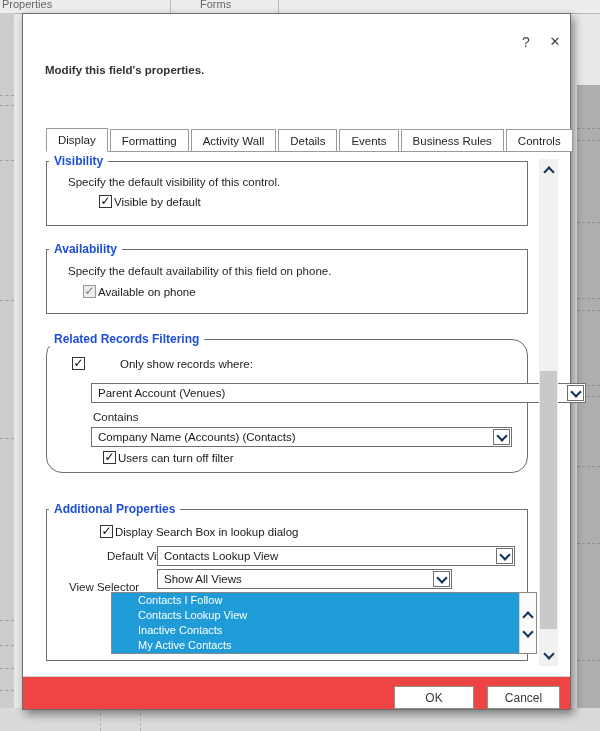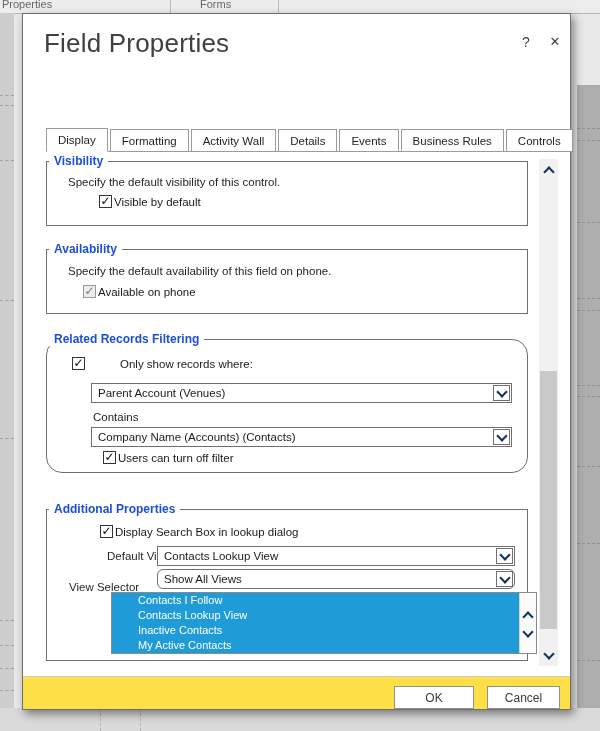--- a/index.html
+++ b/index.html
@@ -78,21 +78,21 @@
 
   
   .scrollbar{position:absolute;left:516px;top:145px;width:19px;height:507px;background:#f1f1f1;}
   .sb-arrow{position:absolute;left:0;width:19px;height:18px;display:flex;align-items:center;justify-content:center;cursor:pointer;}
   .sb-up{top:2px;}
   .sb-down{bottom:2px;}
   .sb-thumb{position:absolute;left:1px;top:212px;width:17px;height:258px;background:#c9c9c9;cursor:pointer;}
 
   
   .footer{position:absolute;left:0;top:662px;width:100%;height:33px;box-sizing:border-box;
-    background:#fde047;border-top:1px solid #cfcfcf;display:flex;justify-content:flex-end;
+    background:#ef4444;border-top:1px solid #cfcfcf;display:flex;justify-content:flex-end;
     align-items:flex-start;gap:13px;padding:9px 10px 0 0;}
   .btn{box-sizing:border-box;height:23px;min-width:80px;background:#fff;border:1px solid #919191;
     font-size:12px;color:#3a3a3a;font-family:inherit;display:flex;align-items:center;justify-content:center;cursor:pointer;}
   .btn-cancel{min-width:73px;}
 </style>
 </head>
 <body>
 
 <div class="bg-topbar">
   <span class="bg-tab bg-tab1">Properties</span>
@@ -122,21 +122,21 @@
   <div class="dash" style="top:381px;"></div>
   <div class="dash" style="top:458px;"></div>
   <div class="dash" style="top:575px;"></div>
 </div>
 <div class="bg-bottom"></div>
 <div class="vdash" style="left:100px;"></div>
 <div class="vdash" style="left:140px;"></div>
 
 <div class="dialog">
 
-  <div class="dlg-title">Field Properties</div>
+  <div class="dlg-subtitle">Modify this field's properties.</div>
   <div class="dlg-help">?</div>
   <div class="dlg-close">✕</div>
 
   <div class="tabs-underline"></div>
   <div class="tabs">
     <div class="tab active">Display</div>
     <div class="tab">Formatting</div>
     <div class="tab">Activity Wall</div>
     <div class="tab">Details</div>
     <div class="tab">Events</div>
@@ -161,21 +161,21 @@
       <span>Available on phone</span>
     </div>
   </div>
 
   <div class="group g-rel">
     <span class="group-legend">Related Records Filtering</span>
     <div class="cb" style="left:25px;top:17px;gap:35px;">
       <span class="cb-box checked"></span>
       <span>Only show records where:</span>
     </div>
-    <div class="dropdown" style="left:44px;top:43px;width:421px;">
+    <div class="dropdown" style="left:44px;top:43px;width:495px;">
       <span>Parent Account (Venues)</span>
       <span class="dd-btn">
           <i class="chev"></i>
         </span>
     </div>
     <div class="desc" style="left:46px;top:71px;">Contains</div>
     <div class="dropdown" style="left:44px;top:87px;width:421px;">
       <span>Company Name (Accounts) (Contacts)</span>
       <span class="dd-btn">
           <i class="chev"></i>
@@ -194,21 +194,21 @@
       <span>Display Search Box in lookup dialog</span>
     </div>
     <div class="desc" style="left:22px;top:40px;margin-left:38px;">Default View</div>
     <div class="dropdown" style="left:110px;top:36px;width:358px;">
       <span>Contacts Lookup View</span>
       <span class="dd-btn">
           <i class="chev"></i>
         </span>
     </div>
     <div class="desc" style="left:22px;top:63px;margin-top:8px;">View Selector</div>
-    <div class="dropdown" style="left:110px;top:59px;width:358px;border-radius:6px;">
+    <div class="dropdown" style="left:110px;top:59px;width:295px;">
       <span>Show All Views</span>
       <span class="dd-btn">
           <i class="chev"></i>
         </span>
     </div>
     <div class="listbox">
       <div class="lb-items">
         <div class="lb-item">Contacts I Follow</div>
         <div class="lb-item">Contacts Lookup View</div>
         <div class="lb-item">Inactive Contacts</div>

